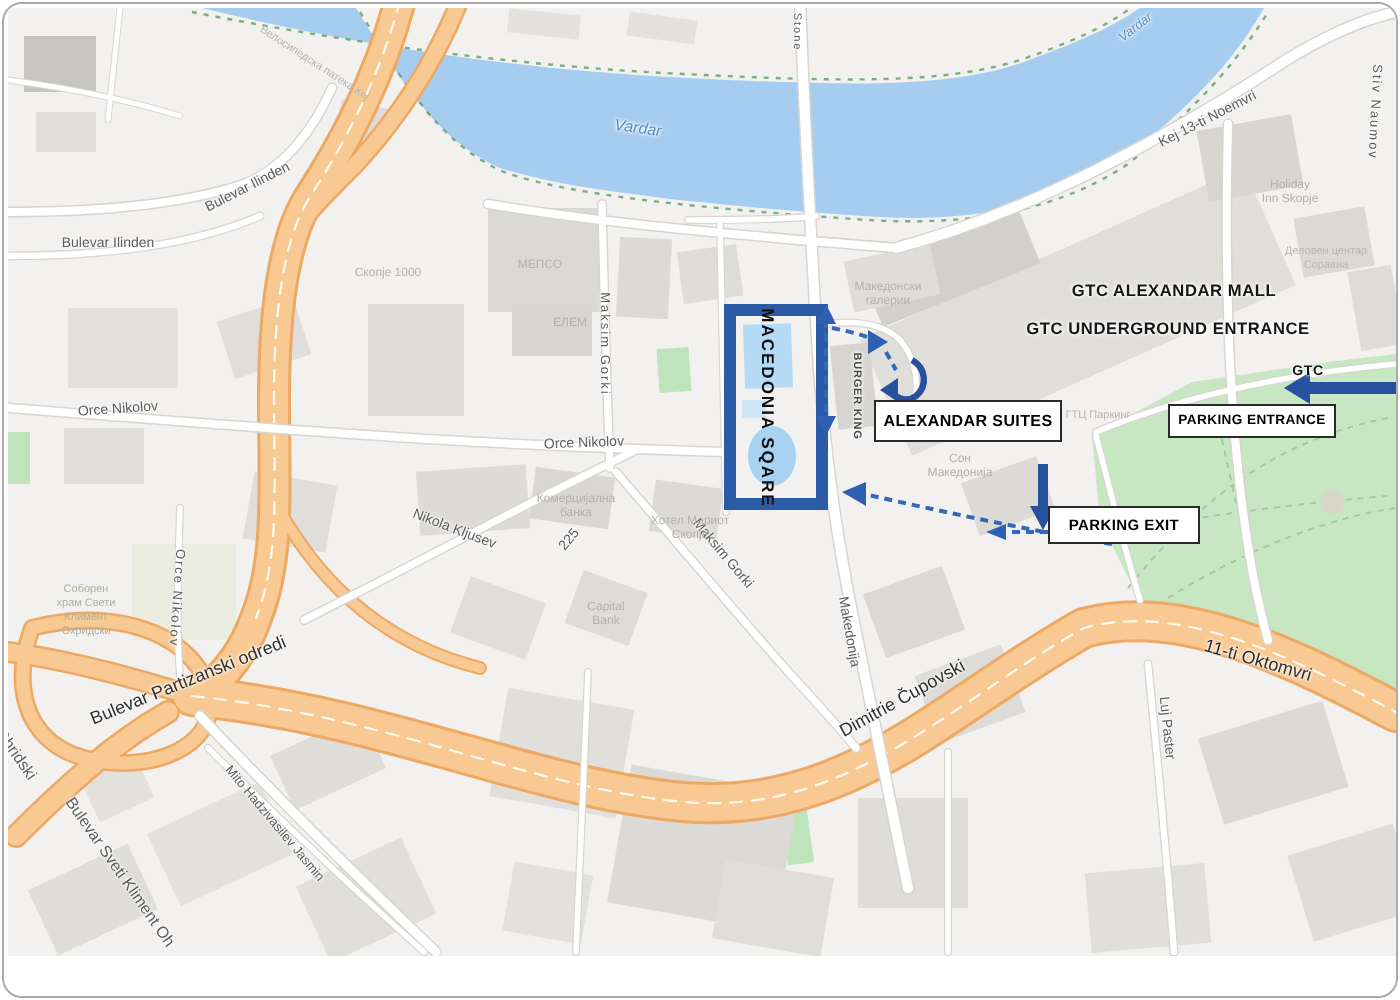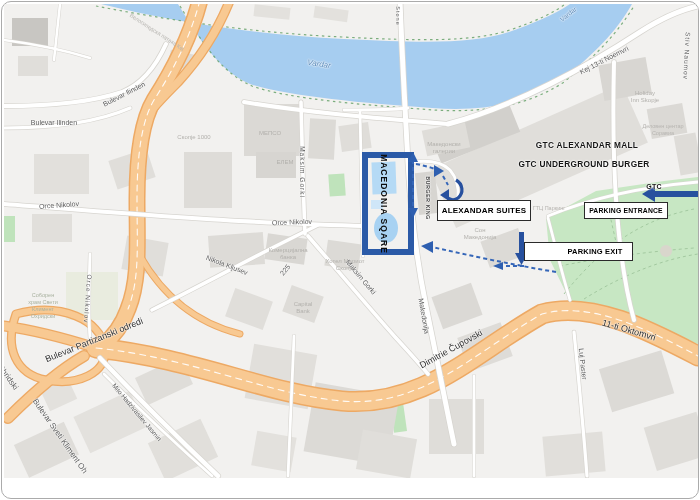--- a/index.html
+++ b/index.html
@@ -273,27 +273,27 @@
     </g>
 
     <g fill="#27509e">
       <rect x="515" y="228" width="5" height="23"></rect>
       <polygon points="511,249 517.5,261 524,249"></polygon>
     </g>
   </svg>
 
   <span class="sq-label" style="left:380px;top:200px;">MACEDONIA SQARE</span>
   <span class="lbl ann" style="left:583px;top:141px;font-size:8.3px;">GTC ALEXANDAR MALL</span>
-  <span class="lbl ann" style="left:580px;top:160px;font-size:8.3px;">GTC UNDERGROUND BURGER</span>
+  <span class="lbl ann" style="left:580px;top:160px;font-size:8.3px;">GTC UNDERGROUND ENTRANCE</span>
   <span class="lbl ann" style="left:650px;top:182px;font-size:7px;">GTC</span>
 
   <div class="box" style="left:433px;top:196px;width:92px;height:19px;font-size:8px;">
     <span>ALEXANDAR SUITES</span>
   </div>
   <div class="box" style="left:580px;top:198px;width:82px;height:15px;font-size:6.8px;">
     <span>PARKING ENTRANCE</span>
   </div>
-  <div class="box" style="left:520px;top:238px;width:74px;height:17px;font-size:7.5px;padding-left:33px;">
+  <div class="box" style="left:520px;top:249px;width:74px;height:17px;font-size:7.5px;">
     <span>PARKING EXIT</span>
   </div>
 
 </div>
 </div>
 
 </body></html>

